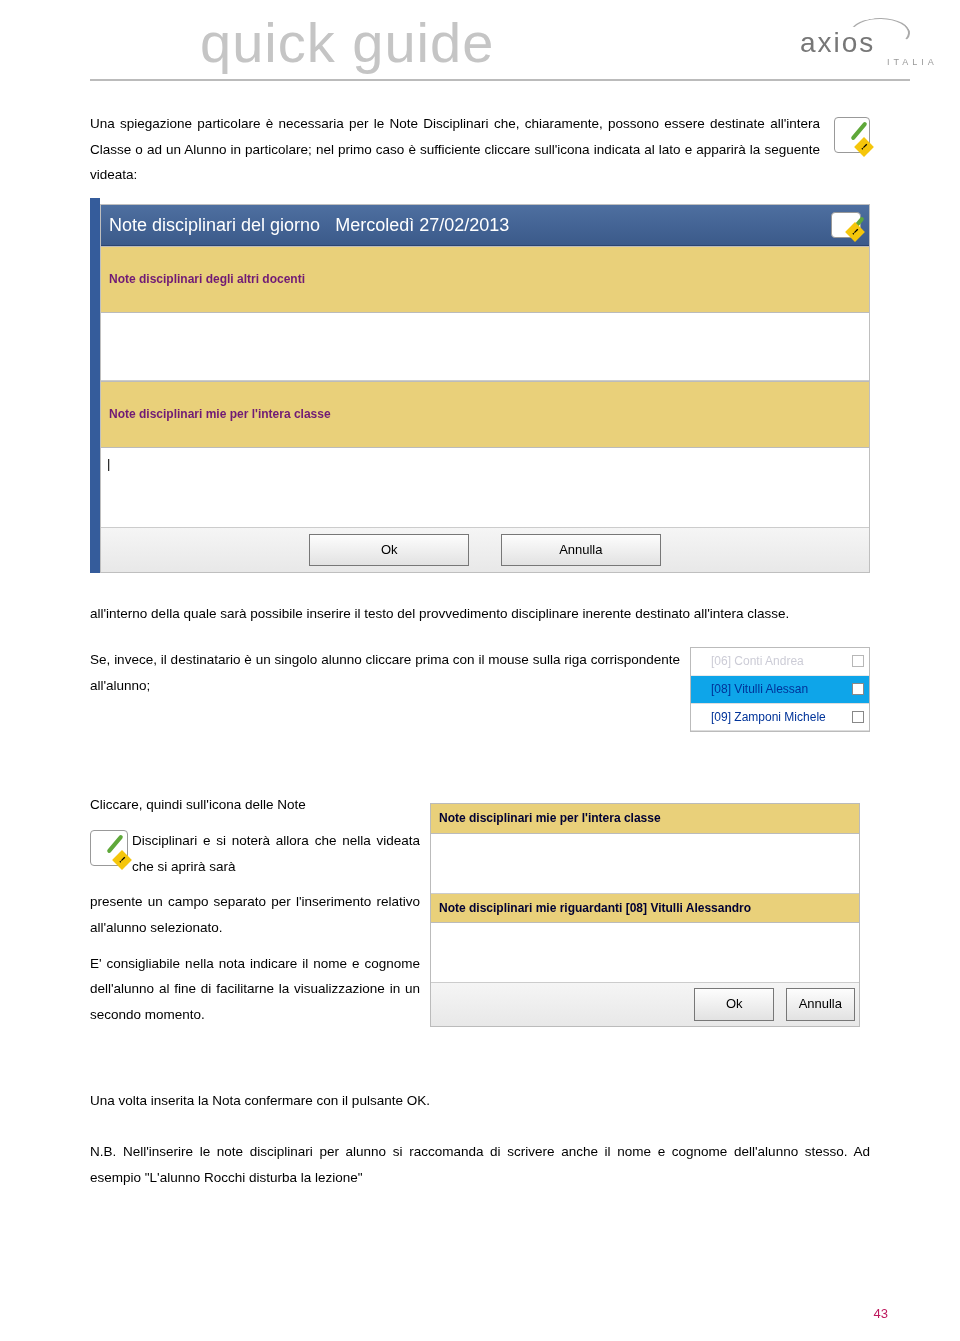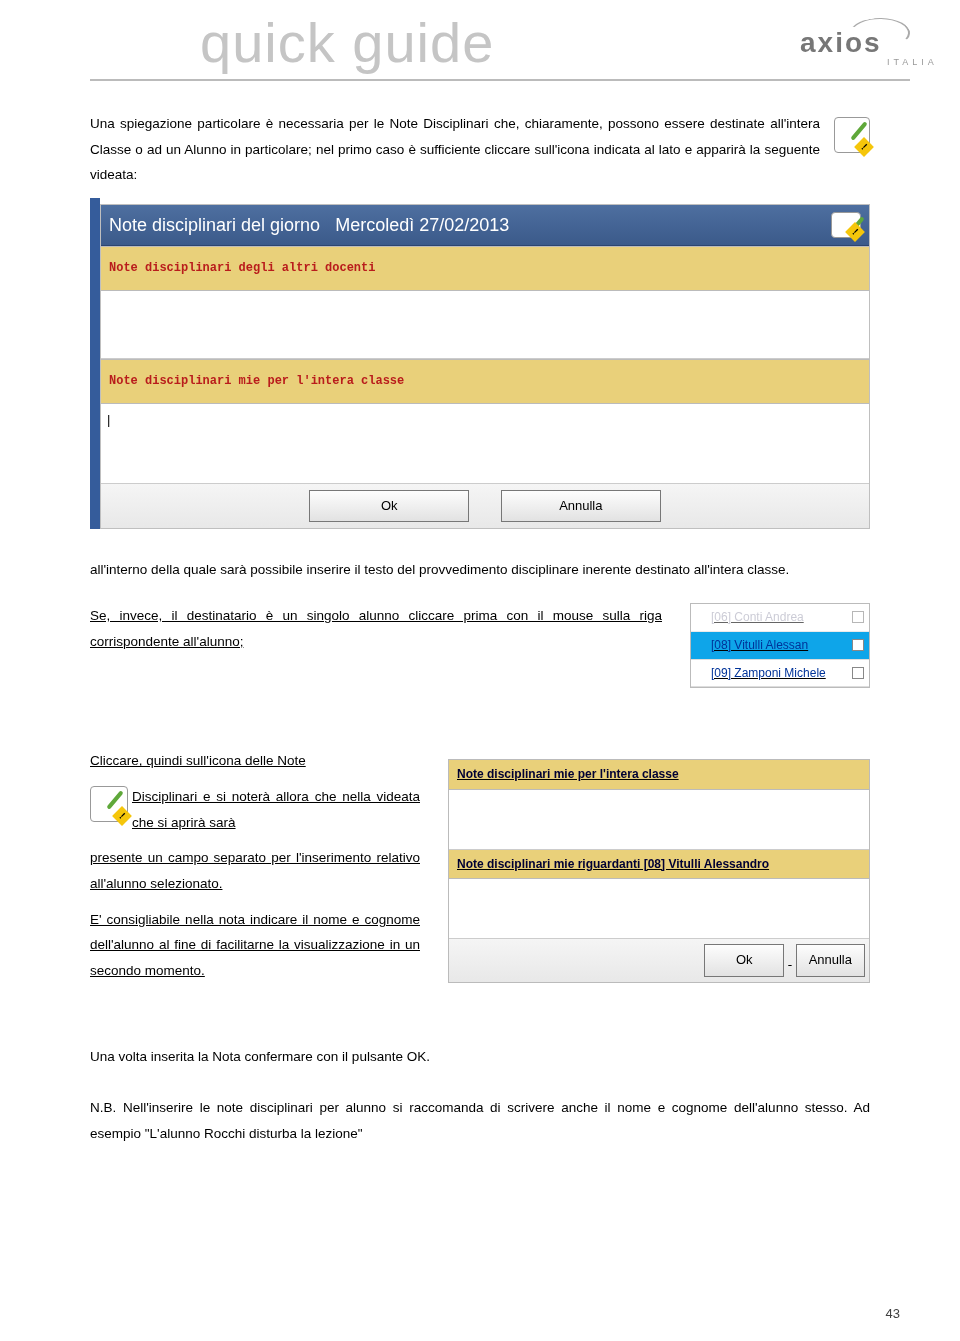--- a/index.html
+++ b/index.html
@@ -24,21 +24,21 @@
     color: #c5c5c5;
     letter-spacing: 1px;
   }
   .axios-logo {
     width: 130px;
     height: 60px;
     position: relative;
   }
   .axios-logo .txt {
     font-size: 28px;
-    font-weight: bold;
+    font-weight: normal;
     color: #777;
     letter-spacing: 2px;
     position: absolute;
     top: 14px;
     left: 20px;
   }
   .axios-logo .sub {
     font-size: 9px;
     color: #999;
     letter-spacing: 4px;
@@ -117,27 +117,26 @@
     padding: 3px 8px;
     font-family: Verdana, sans-serif;
     font-size: 18px;
     border-bottom: 1px solid #2c4570;
     display: flex;
     justify-content: space-between;
     align-items: center;
   }
   .dialog .section-label {
     background: #e9d07a;
-    color: #b91c1c;
+    color: #701a75;
     font-weight: bold;
-    padding: 10px 8px;
+    padding: 21px 8px;
     font-size: 12px;
     border-top: 1px solid #bbb;
     border-bottom: 1px solid #bbb;
-    font-family: Liberation Mono, monospace;
   }
   .dialog .textarea {
     background: #fff;
     min-height: 68px;
     border-bottom: 1px solid #ccc;
     padding: 4px 6px;
   }
   .dialog .btnrow {
     background: linear-gradient(#f5f5f5,#e8e8e8);
     padding: 6px 0;
@@ -180,21 +179,21 @@
   }
   .students .row.sel { background: #0ea5e9; }
   .students .row .cb {
     width: 12px; height: 12px;
     border: 1px solid #888;
     background: #fff;
   }
   .students .row.faded { color: #aab; opacity: 0.6; }
   .students .row .txt { flex:1; white-space:nowrap; overflow:hidden;margin-left:15px; }
 
-  .flex-row { display: flex; gap: 28px; text-decoration: underline; }
+  .flex-row { display: flex; gap: 10px; }
   .flex-row .txtcol { flex: 1; }
 
   
   .mini-dialog {
     width: 430px;
     border: 1px solid #bbb;
     background: #fafafa;
     font-size: 12px;
   }
   .mini-dialog .section-label2 {
@@ -223,23 +222,23 @@
     display: inline-block;
     margin: 2px 4px 2px 0;
     float: left;
   }
 
   .para-with-icon { text-align: justify; }
 
   .page-num {
     position: absolute;
     bottom: 20px;
-    right: 60px;
+    right: 72px;
     font-size: 13px;
-    color: #404040;
+    color: #be185d;
   }
 </style>
 </head>
 <body>
 
 <div class="header">
   <div class="title-logo">quick guide</div>
   <div class="axios-logo">
     <div class="ring"></div>
     <div class="txt">axios</div>

